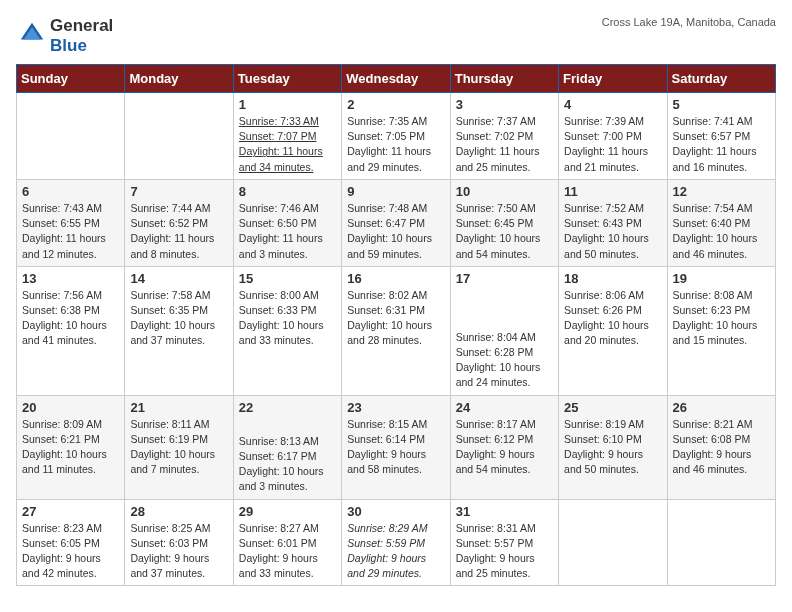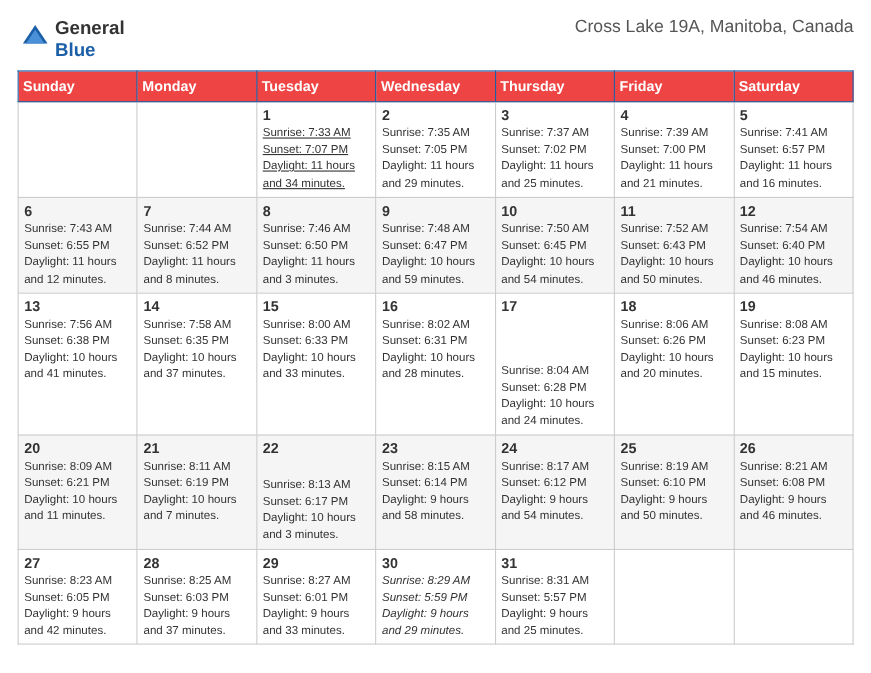--- a/index.html
+++ b/index.html
@@ -28,30 +28,30 @@
     }
     .title-block {
       text-align: right;
     }
     .month-title {
       font-size: 36px;
       font-weight: bold;
       color: #333;
     }
     .location {
-      font-size: 16px;
+      font-size: 11px;
       color: #555;
     }
     .calendar {
       width: 100%;
       border-collapse: collapse;
       font-size: 11px;
     }
     .calendar th {
-      background: #ef4444;
+      background: #7f1d1d;
       color: #fff;
       padding: 6px 4px;
       text-align: left;
       font-size: 13px;
       font-weight: bold;
       border: 1px solid #1a5fa8;
     }
     .calendar td {
       border: 1px solid #ccc;
       vertical-align: top;

